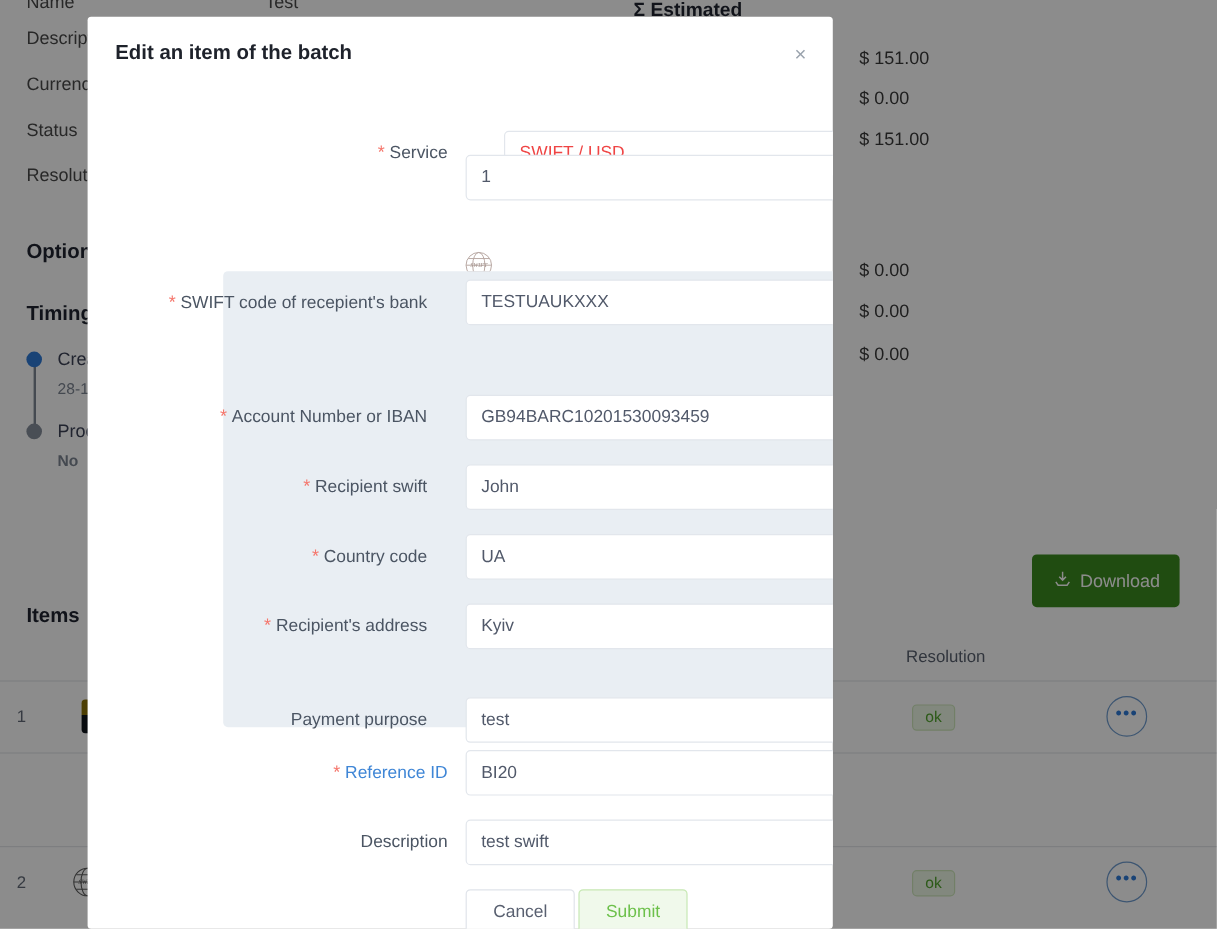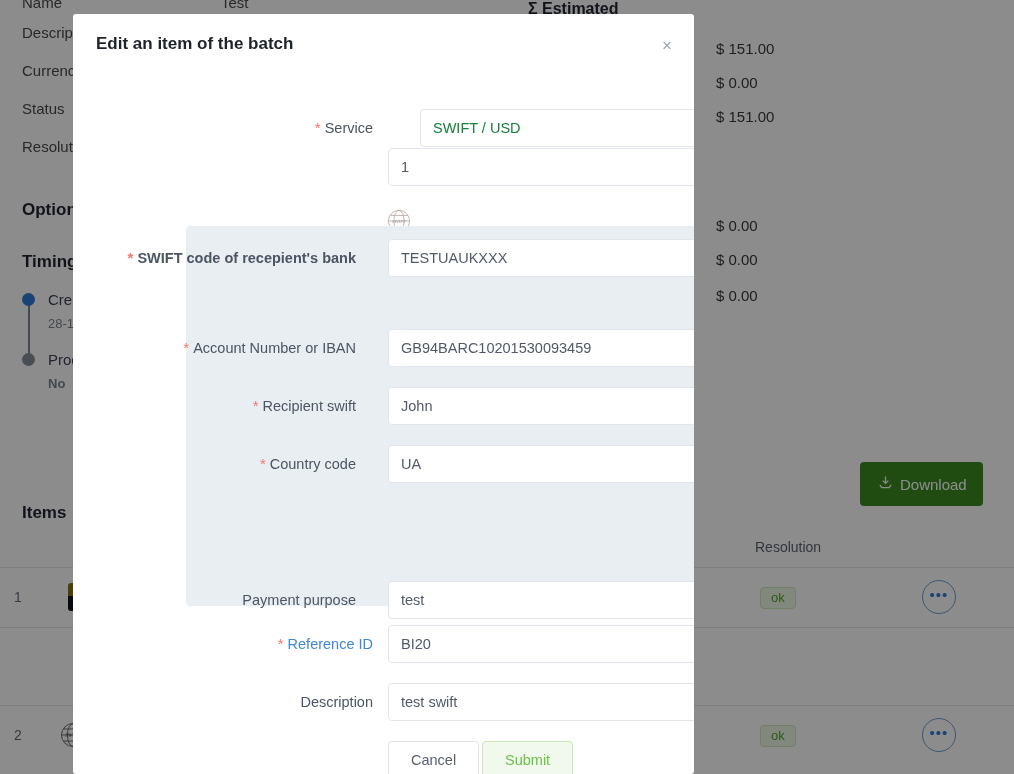--- a/index.html
+++ b/index.html
@@ -152,30 +152,30 @@
     line-height: 20px;
     text-align: center;
     background: none; border: none;
     cursor: pointer;
     font-family: "Liberation Sans", sans-serif;
   }
 
   .form-row {
     position: absolute;
     display: flex;
-    align-items: center;
+    align-items: flex-end;
   }
   .f-label {
     font-size: 14.5px;
     color: #4b5563;
     text-align: right;
     line-height: 38px;
     white-space: nowrap;
   }
-  .f-label.wrap { white-space: normal; line-height: 46px; font-weight: bold; }
+  .f-label.wrap { white-space: normal; line-height: 36px; }
   .req {
     color: #f5766c;
     font-size: 15px;
     margin-right: 4px;
   }
   .f-label.link { color: #3f86d6; }
 
   .f-input {
     height: 38px;
     border: 1px solid #e2e6ec;
@@ -186,21 +186,21 @@
     padding: 0 12px;
     font-family: "Liberation Sans", sans-serif;
     outline: none;
   }
   .f-select {
     height: 38px;
     border: 1px solid #e2e6ec;
     border-radius: 4px;
     background: #ffffff;
     font-size: 14.5px;
-    color: #15803d;
+    color: #ef4444;
     display: flex;
     align-items: center;
     padding: 0 12px;
     justify-content: space-between;
   }
 
   #gray-panel {
     position: absolute;
     left: 113px; top: 212px;
     width: 541px; height: 380px;
@@ -366,20 +366,26 @@
     <input class="f-input" style="position: absolute; left: 315px; width: 327px;" type="text" value="John">
   </div>
 
   <div class="form-row" style="left:0px; top:431px; width:621px;">
     <div class="f-label" style="width:290px; padding-right:7px;">
       <span class="req">*</span><span>Country code</span>
     </div>
     <input class="f-input" style="position: absolute; left: 315px; width: 327px;" type="text" value="UA">
   </div>
 
+  <div class="form-row" style="left:0px; top:489px; width:621px;">
+    <div class="f-label" style="width:290px; padding-right:7px;">
+      <span class="req">*</span><span>Recipient's address</span>
+    </div>
+    <input class="f-input" style="position: absolute; left: 315px; width: 327px;" type="text" value="Kyiv">
+  </div>
 
   <div class="form-row" style="left:0px; top:567px; width:621px;">
     <div class="f-label" style="width:290px; padding-right:7px;">
       <span>Payment purpose</span>
     </div>
     <input class="f-input" style="position: absolute; left: 315px; width: 327px;" type="text" value="test">
   </div>
 
   <div class="form-row" style="left:0px; top:611px; width:621px;">
     <div class="f-label link" style="width:300px;">

